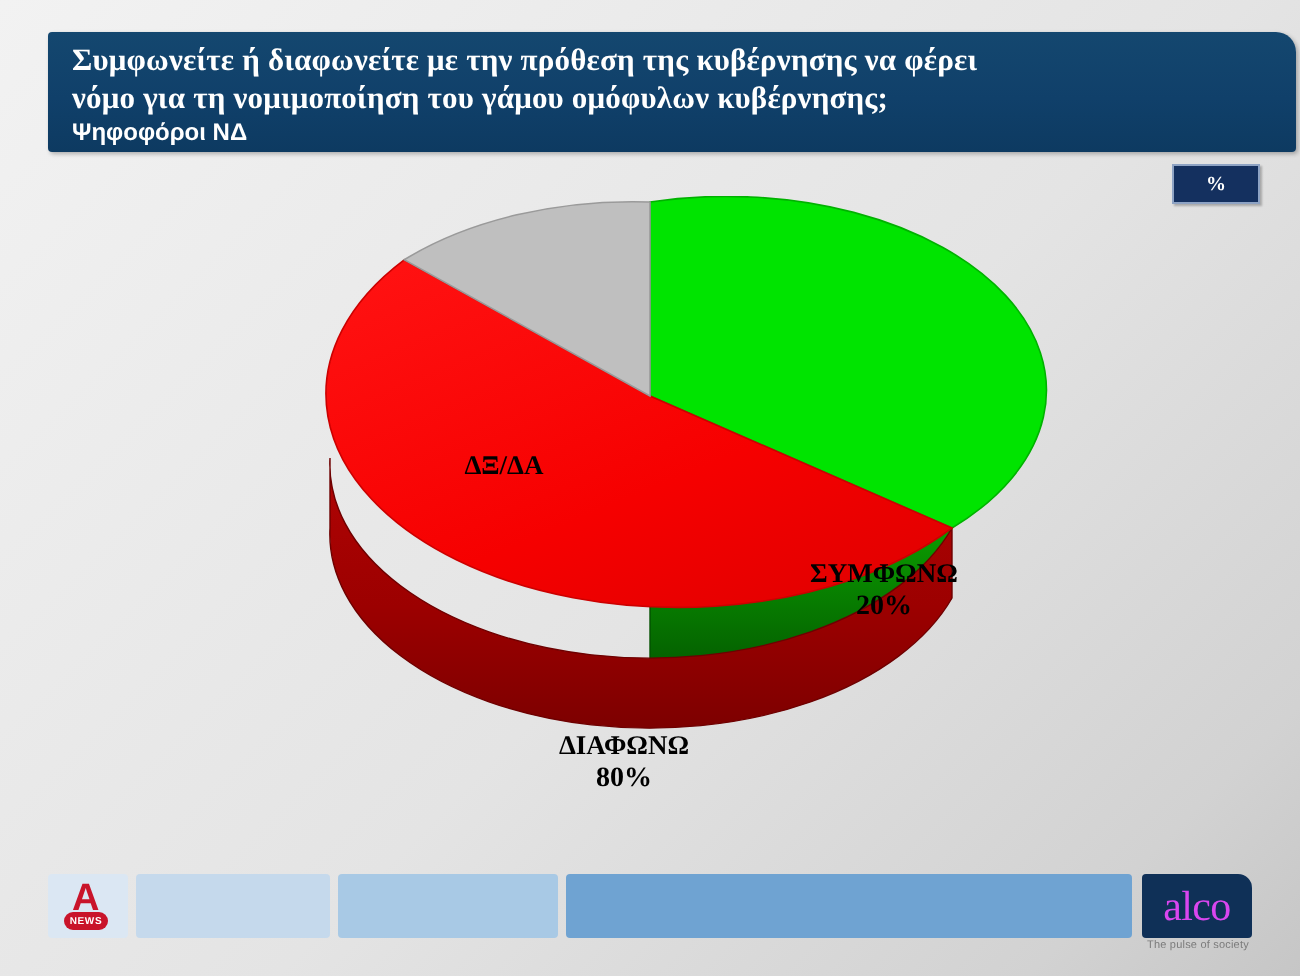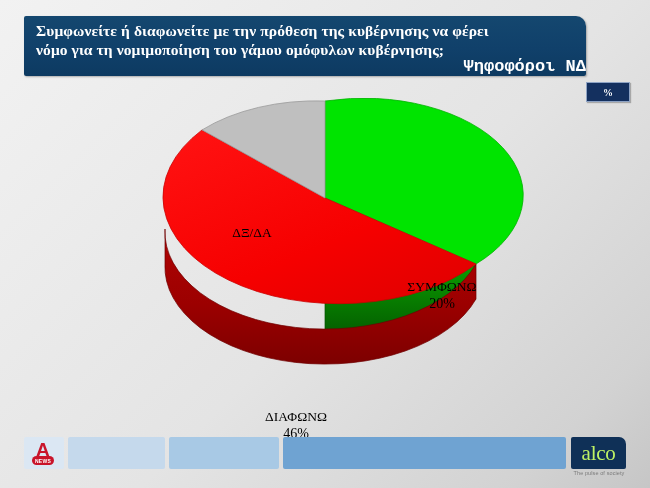--- a/index.html
+++ b/index.html
@@ -19,45 +19,44 @@
     height: 488px;
     background: linear-gradient(135deg, #f2f2f2 0%, #ebebeb 28%, #e4e4e4 55%, #d2d2d2 88%, #c6c6c6 100%);
     overflow: hidden;
   }
 
   
   #header-band {
     position: absolute;
     left: 24px;
     top: 16px;
-    width: 562px;
+    width: 624px;
     height: 60px;
     background: linear-gradient(180deg, #14476f 0%, #10406a 55%, #0d3a61 100%);
     border-radius: 2px 10px 2px 2px;
     box-shadow: 1px 1px 2px rgba(0,0,0,0.28);
     box-sizing: border-box;
     padding: 5px 0 0 12px;
   }
   .title-line {
     color: #ffffff;
     font-family: "Liberation Serif", serif;
     font-weight: bold;
     font-size: 15.5px;
     line-height: 19px;
     letter-spacing: 0.1px;
     white-space: nowrap;
   }
   .subtitle-line {
     color: #ffffff;
-    font-family: Liberation Mono, monospace;
-    font-weight: bold;
-    font-size: 17px;
+    font-family: Liberation Sans, sans-serif;
+    font-weight: bold;
+    font-size: 12px;
     line-height: 15px;
     white-space: nowrap;
-    text-align: right;
   }
 
   
   #pct-badge {
     position: absolute;
     left: 586px;
     top: 82px;
     width: 44px;
     height: 20px;
     background: #14305f;
@@ -80,32 +79,32 @@
     top: 98px;
     width: 650px;
     height: 320px;
   }
   #pie-svg { display: block; }
 
   .slice-label {
     position: absolute;
     text-align: center;
     font-family: "Liberation Serif", serif;
-    font-weight: normal;
+    font-weight: bold;
     color: #000000;
     line-height: 17px;
     white-space: nowrap;
     pointer-events: none;
   }
   .slice-label .lbl-name { font-size: 13.5px; display: block; }
   .slice-label .lbl-val  { font-size: 14px; display: block; }
 
   #label-nodata  { left: 182px; top: 126px; width: 140px; }
   #label-agree   { left: 372px; top: 180px; width: 140px; }
-  #label-disagree{ left: 216px; top: 266px; width: 160px; margin-top: 44px; }
+  #label-disagree{ left: 232px; top: 266px; width: 160px; }
 
   
   #footer {
     position: absolute;
     left: 0;
     top: 437px;
     width: 650px;
     height: 32px;
   }
   .foot-seg {
@@ -162,21 +161,21 @@
     top: 0;
     width: 55px;
     height: 32px;
     background: #0f3057;
     border-radius: 2px 7px 2px 2px;
     display: flex;
     align-items: center;
     justify-content: center;
   }
   #alco-word {
-    color: #bef264;
+    color: #d946ef;
     font-family: "Liberation Serif", serif;
     font-size: 21px;
     font-weight: normal;
     line-height: 21px;
     letter-spacing: -0.3px;
   }
   #alco-tagline {
     position: absolute;
     left: 571px;
     top: 33px;
@@ -238,21 +237,21 @@
       <span class="lbl-name">ΔΞ/ΔΑ</span>
     </div>
 
     <div id="label-agree" class="slice-label">
       <span class="lbl-name">ΣΥΜΦΩΝΩ</span>
       <span class="lbl-val">20%</span>
     </div>
 
     <div id="label-disagree" class="slice-label">
       <span class="lbl-name">ΔΙΑΦΩΝΩ</span>
-      <span class="lbl-val">46%</span>
+      <span class="lbl-val">80%</span>
     </div>
   </div>
 
   <div id="footer">
     <div class="foot-seg" id="foot-logo-box">
       <div id="alpha-logo">
         <div id="alpha-A">A</div>
         <div id="alpha-news-pill">NEWS</div>
       </div>
     </div>

